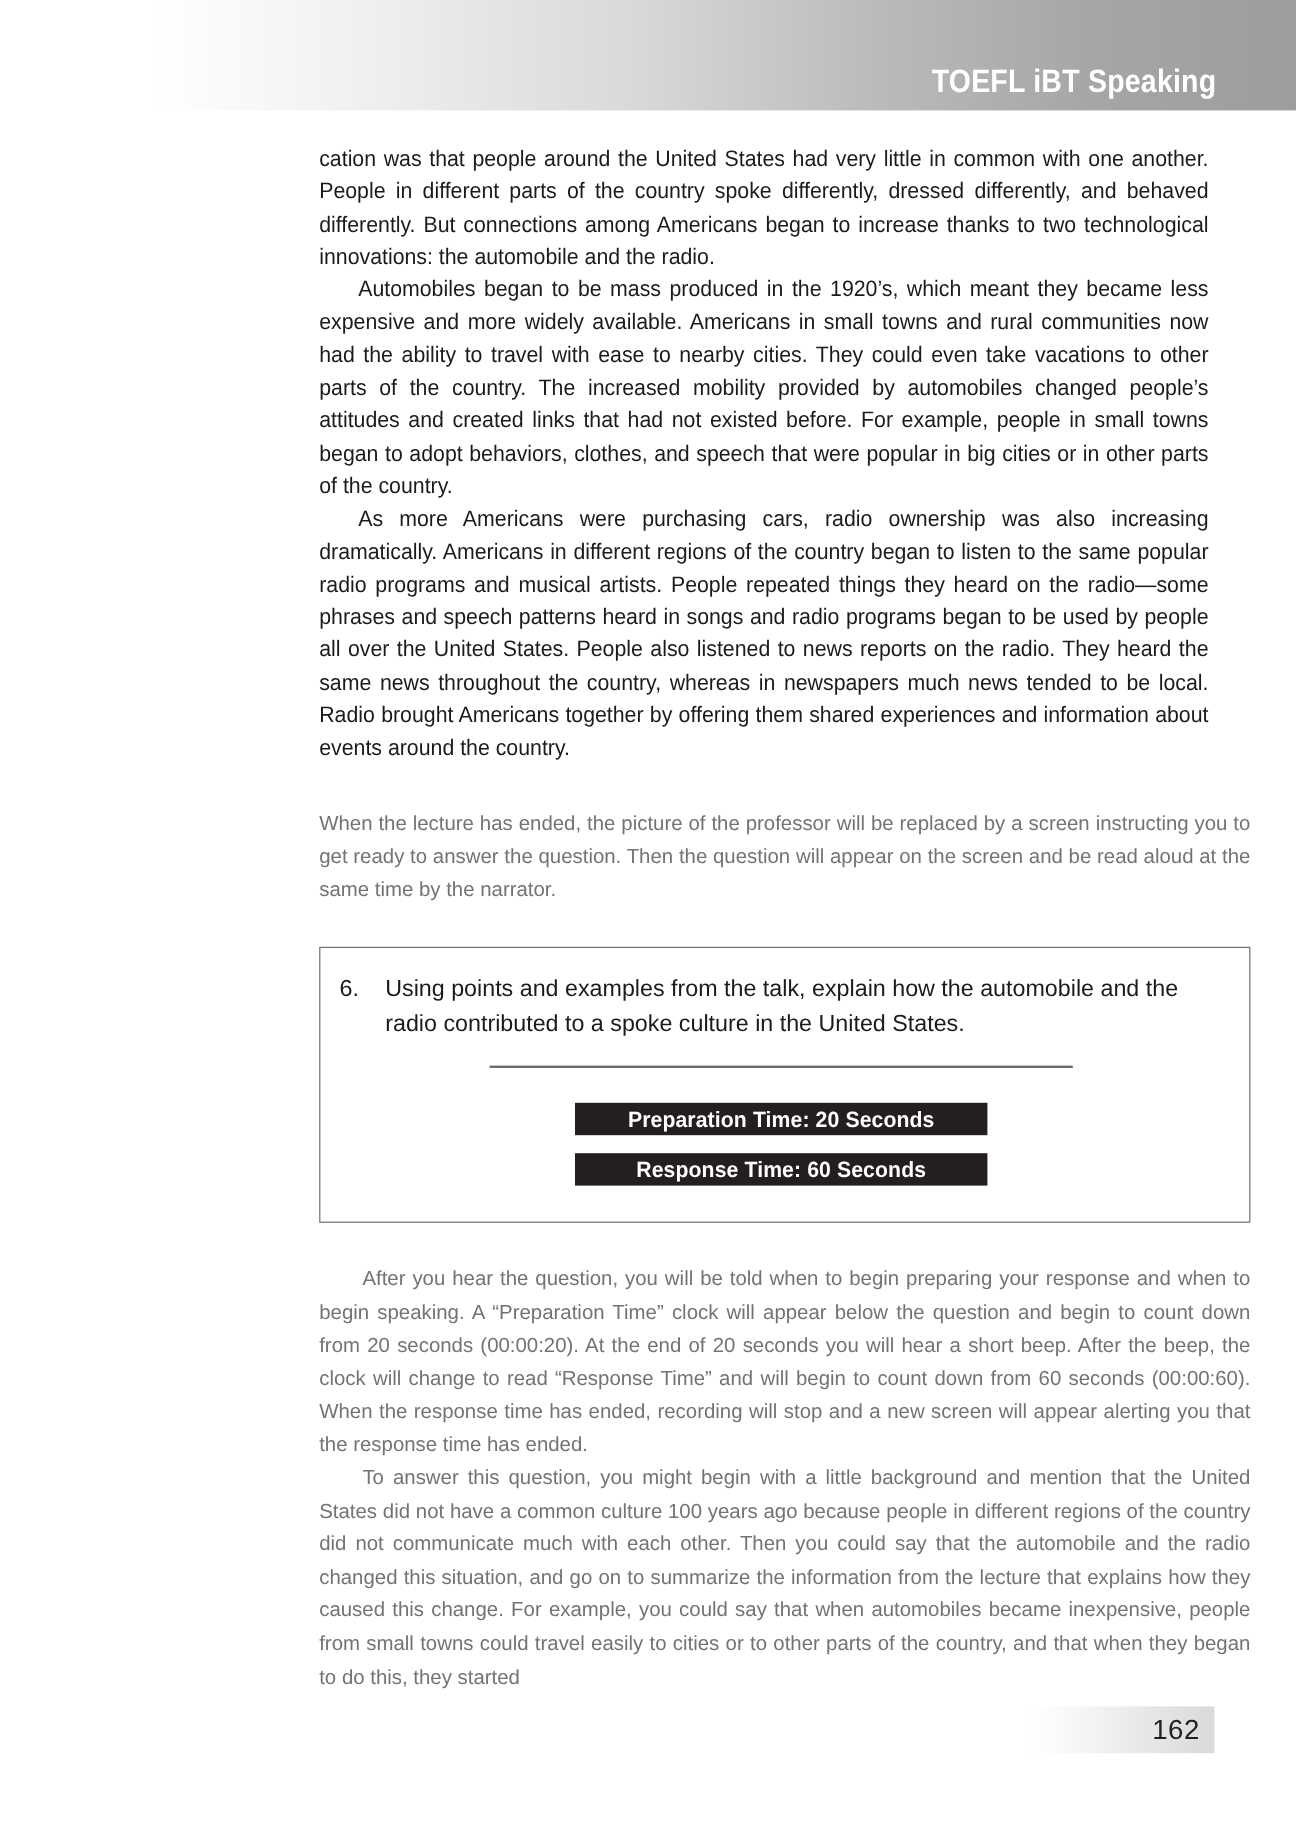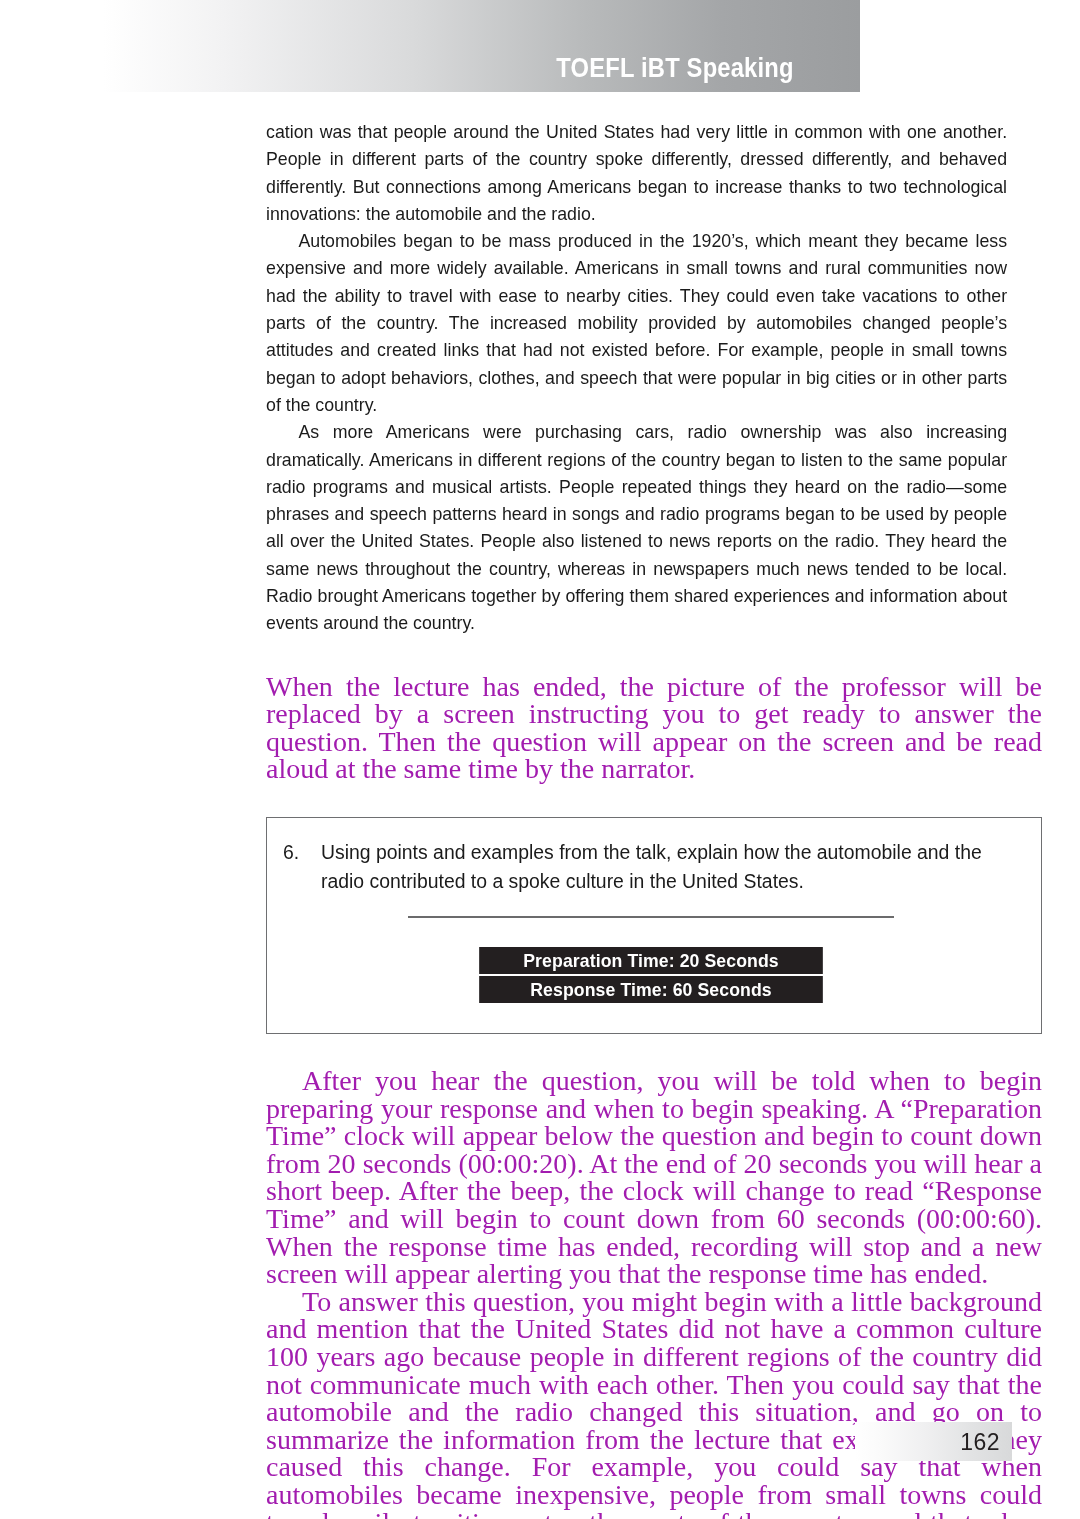--- a/index.html
+++ b/index.html
@@ -14,21 +14,21 @@
     font-family: "Liberation Sans", sans-serif;
     color: #1a1a1a;
     overflow: hidden;
   }
 
   
   .header-band {
     position: absolute;
     left: 0;
     top: 0;
-    width: 860px;
+    width: 1080px;
     height: 92px;
     background: linear-gradient(to right,
         #ffffff 0%,
         #ffffff 12%,
         #f2f2f3 26%,
         #d9dadb 48%,
         #b8babb 68%,
         #a4a6a8 84%,
         #9b9d9f 100%);
   }
@@ -66,26 +66,26 @@
     margin: 0;
     transform: scaleX(0.955);
     transform-origin: left top;
   }
   .sans-para + .sans-para {
     text-indent: 34px;
   }
 
   
   .serif-para {
-    font-family: Liberation Serif, serif;
-    font-size: 28px;
+    font-family: Liberation Sans, sans-serif;
+    font-size: 17px;
     line-height: 27.6px;
     text-align: justify;
     text-justify: inter-word;
-    color: #a21caf;
+    color: #737373;
     margin: 0;
   }
   .serif-indent { text-indent: 36px; }
 
   .gap-after-transcript { height: 36px; }
   .gap-before-box { height: 34px; }
   .gap-after-box { height: 33px; }
 
   
   .question-box {
@@ -125,21 +125,21 @@
   .box-divider {
     width: 486px;
     height: 2px;
     background: #6b6b6c;
   }
   .timer-stack {
     margin-top: 29px;
     display: flex;
     flex-direction: column;
     align-items: center;
-    gap: 2px;
+    gap: 15px;
   }
   .timer-bar {
     width: 358px;
     height: 27px;
     background: #231f20;
     color: #ffffff;
     font-family: "Liberation Sans Narrow", "Liberation Sans", sans-serif;
     font-size: 18.4px;
     font-weight: bold;
     display: flex;

